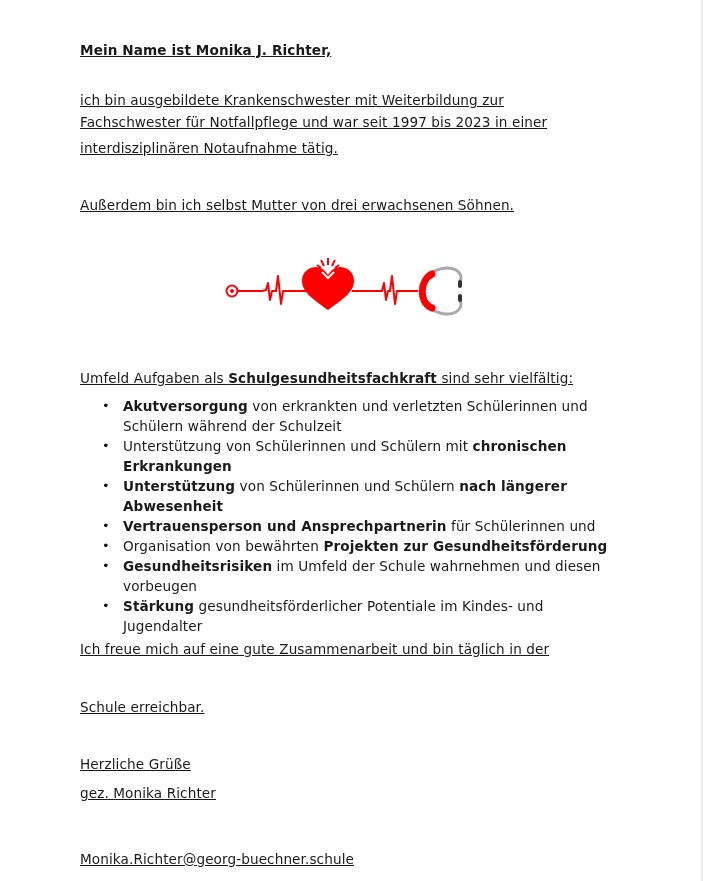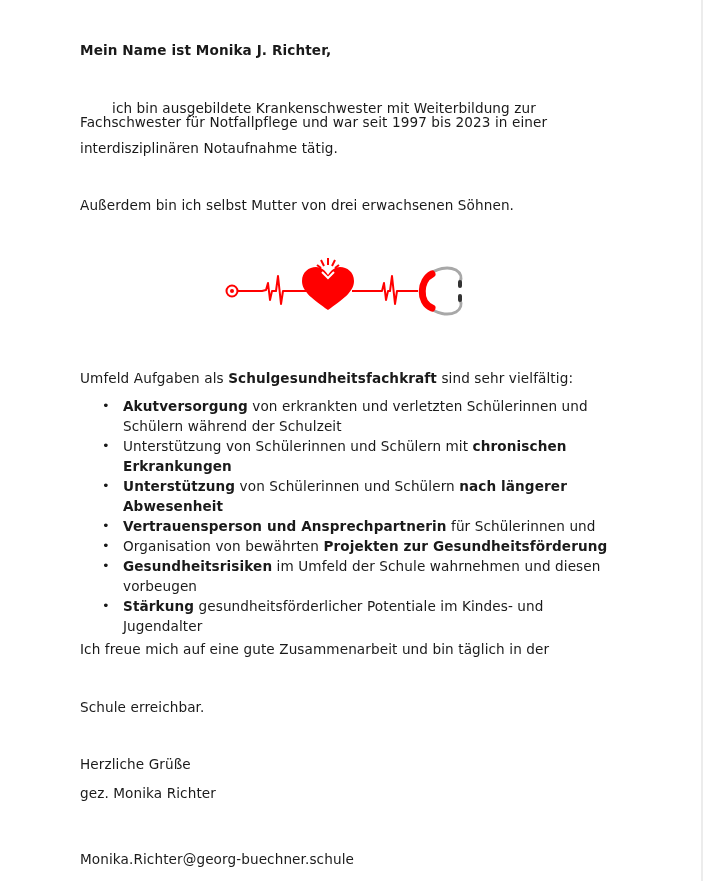--- a/index.html
+++ b/index.html
@@ -31,20 +31,21 @@
       height: 881px;
       background: #ececec;
     }
     .txt {
       position: absolute;
       left: 80px;
       font-size: 13.6px;
       line-height: 20px;
       white-space: nowrap;
       letter-spacing: 0.1px;
+      text-decoration: underline;
     }
     .bold { font-weight: bold; }
     .logo {
       position: absolute;
       left: 222px;
       top: 256px;
       width: 250px;
       height: 62px;
     }
     ul.tasks {
@@ -72,21 +73,21 @@
     }
     ul.tasks li .content { display: block; }
   </style>
 </head>
 <body>
 
 <div class="page">
 
   <div class="txt bold" style="top:40px;">Mein Name ist Monika J. Richter,</div>
 
-  <div class="txt" style="top:98px;margin-left:32px;">ich bin ausgebildete Krankenschwester mit Weiterbildung zur</div>
+  <div class="txt" style="top:90px;">ich bin ausgebildete Krankenschwester mit Weiterbildung zur</div>
   <div class="txt" style="top:112px;">Fachschwester für Notfallpflege und war seit 1997 bis 2023 in einer</div>
   <div class="txt" style="top:138px;">interdisziplinären Notaufnahme tätig.</div>
 
   <div class="txt" style="top:195px;">Außerdem bin ich selbst Mutter von drei erwachsenen Söhnen.</div>
 
   <div class="logo">
     <svg width="250" height="62" viewBox="0 0 250 62" xmlns="http://www.w3.org/2000/svg">
 
       <circle cx="10" cy="35" r="5.5" fill="none" stroke="#ff0000" stroke-width="2"></circle>
       <circle cx="10" cy="35" r="2" fill="#ff0000"></circle>

